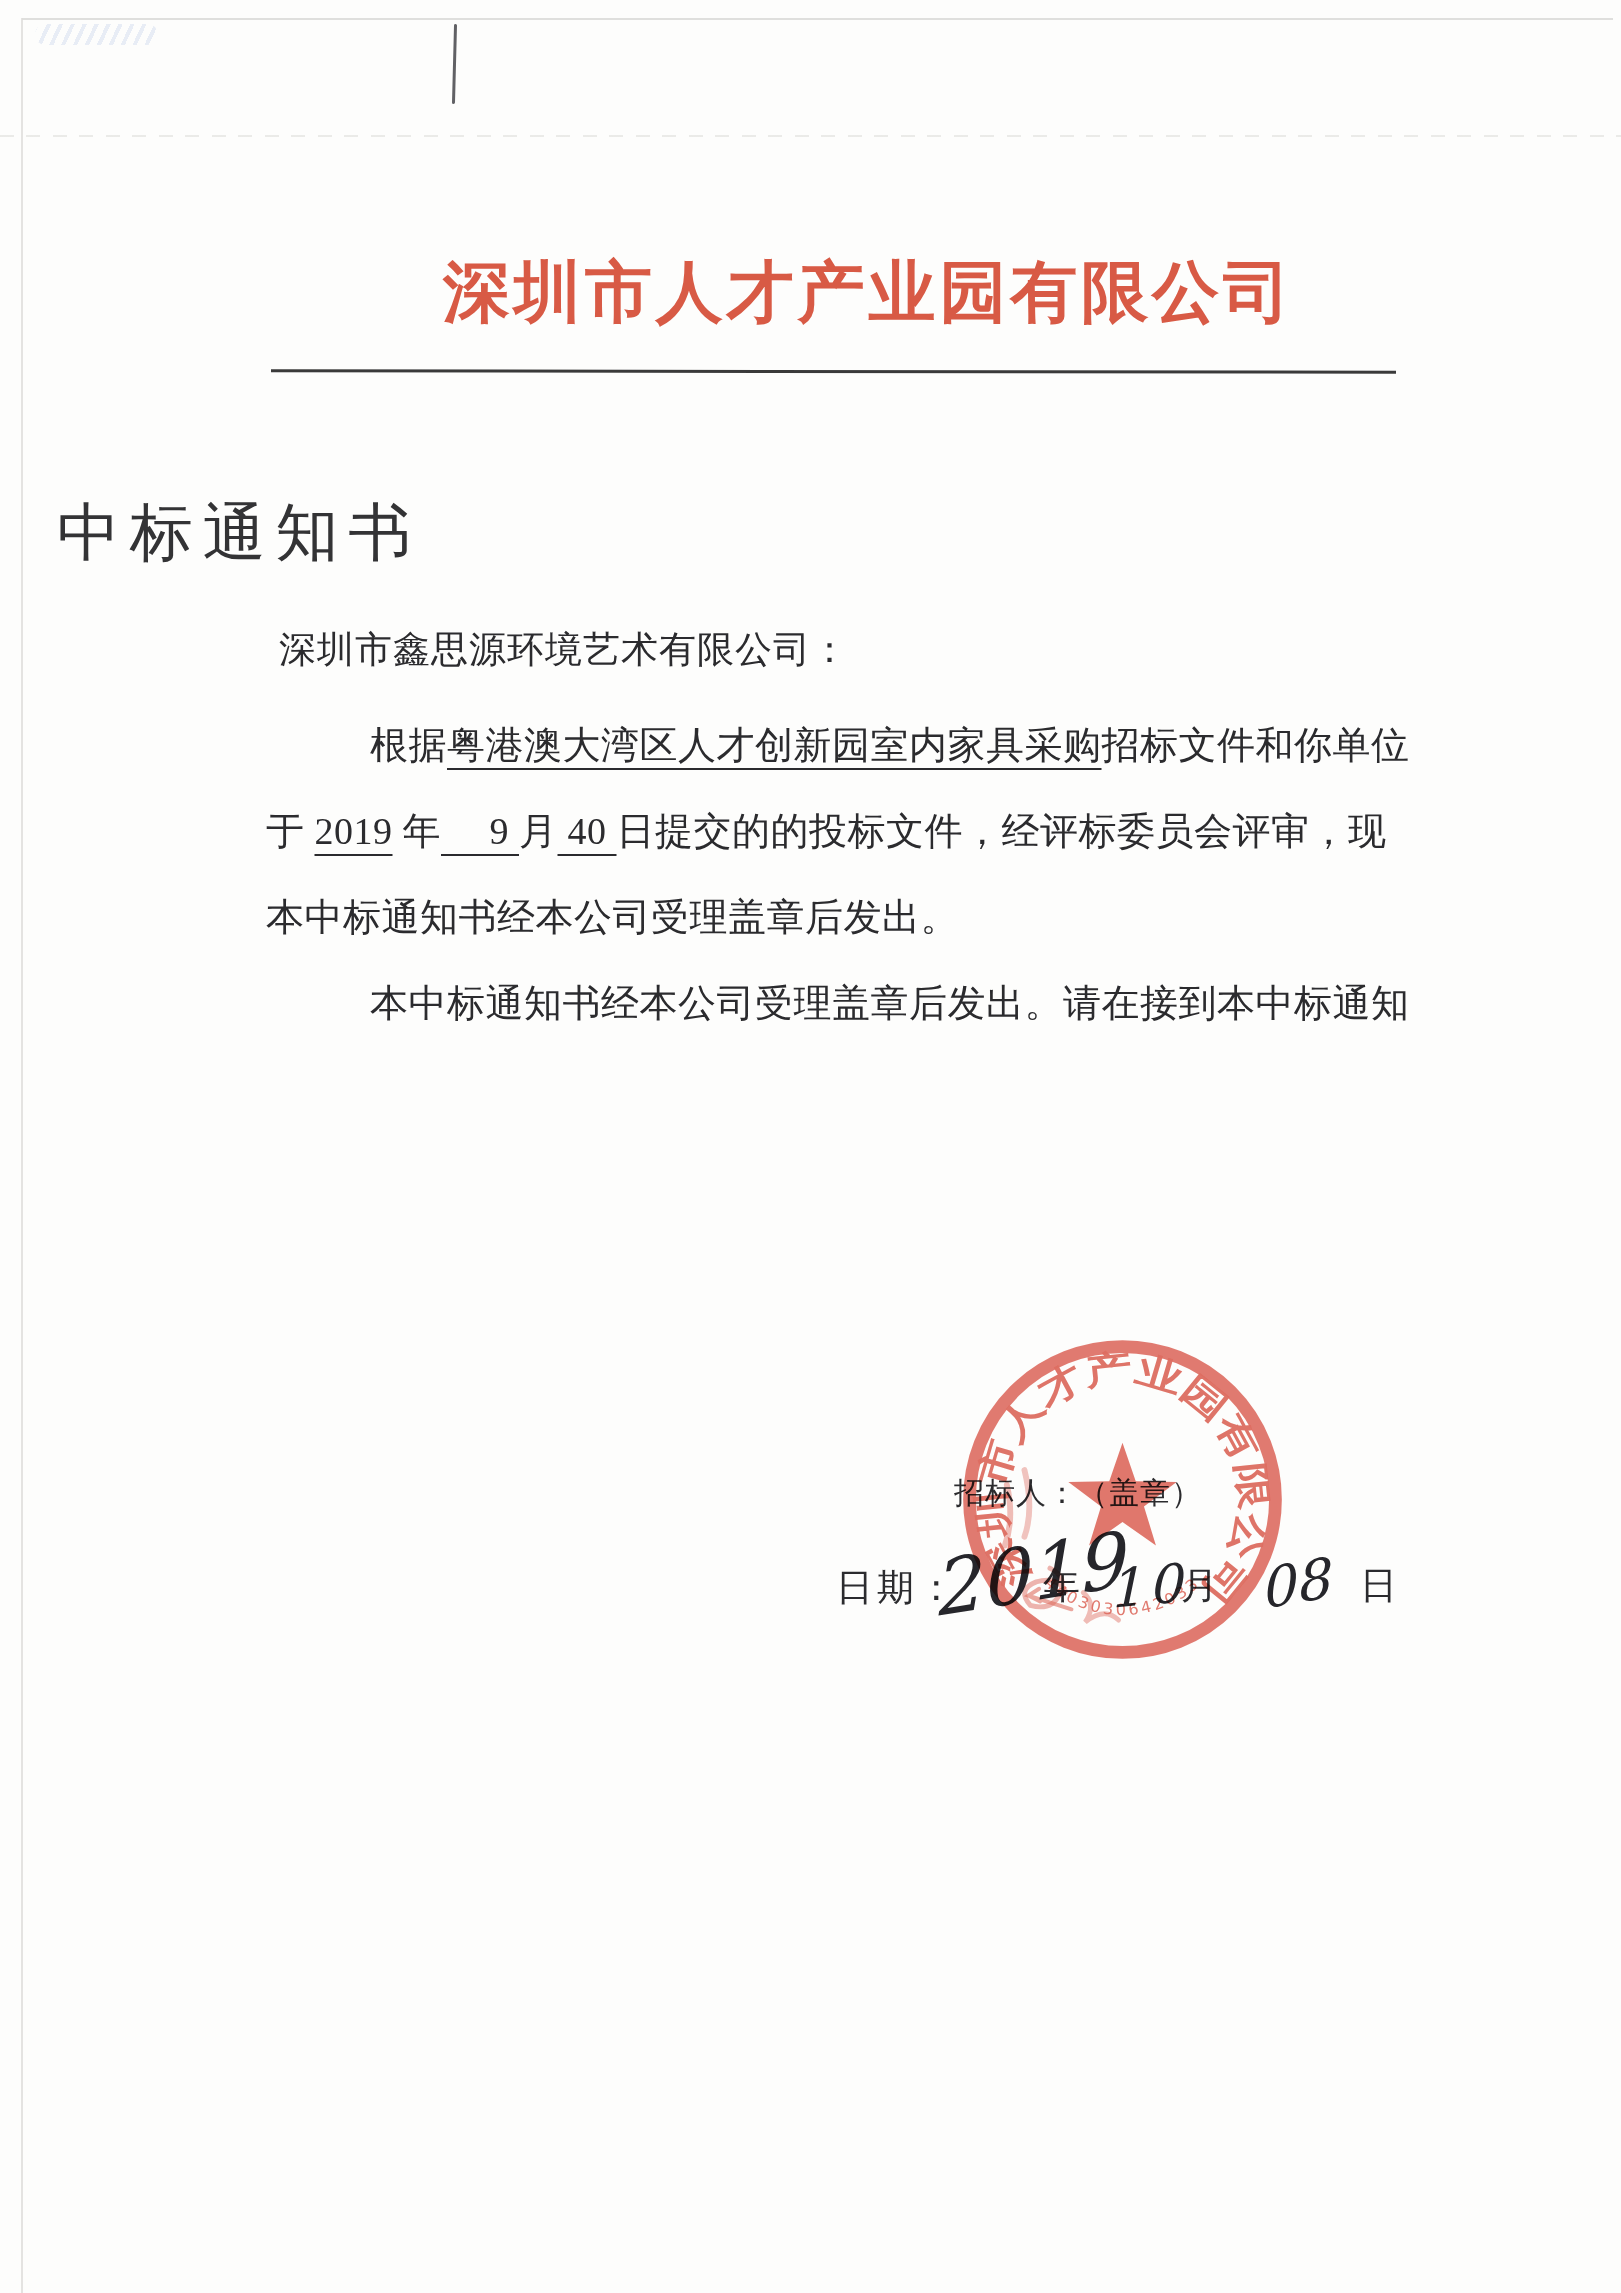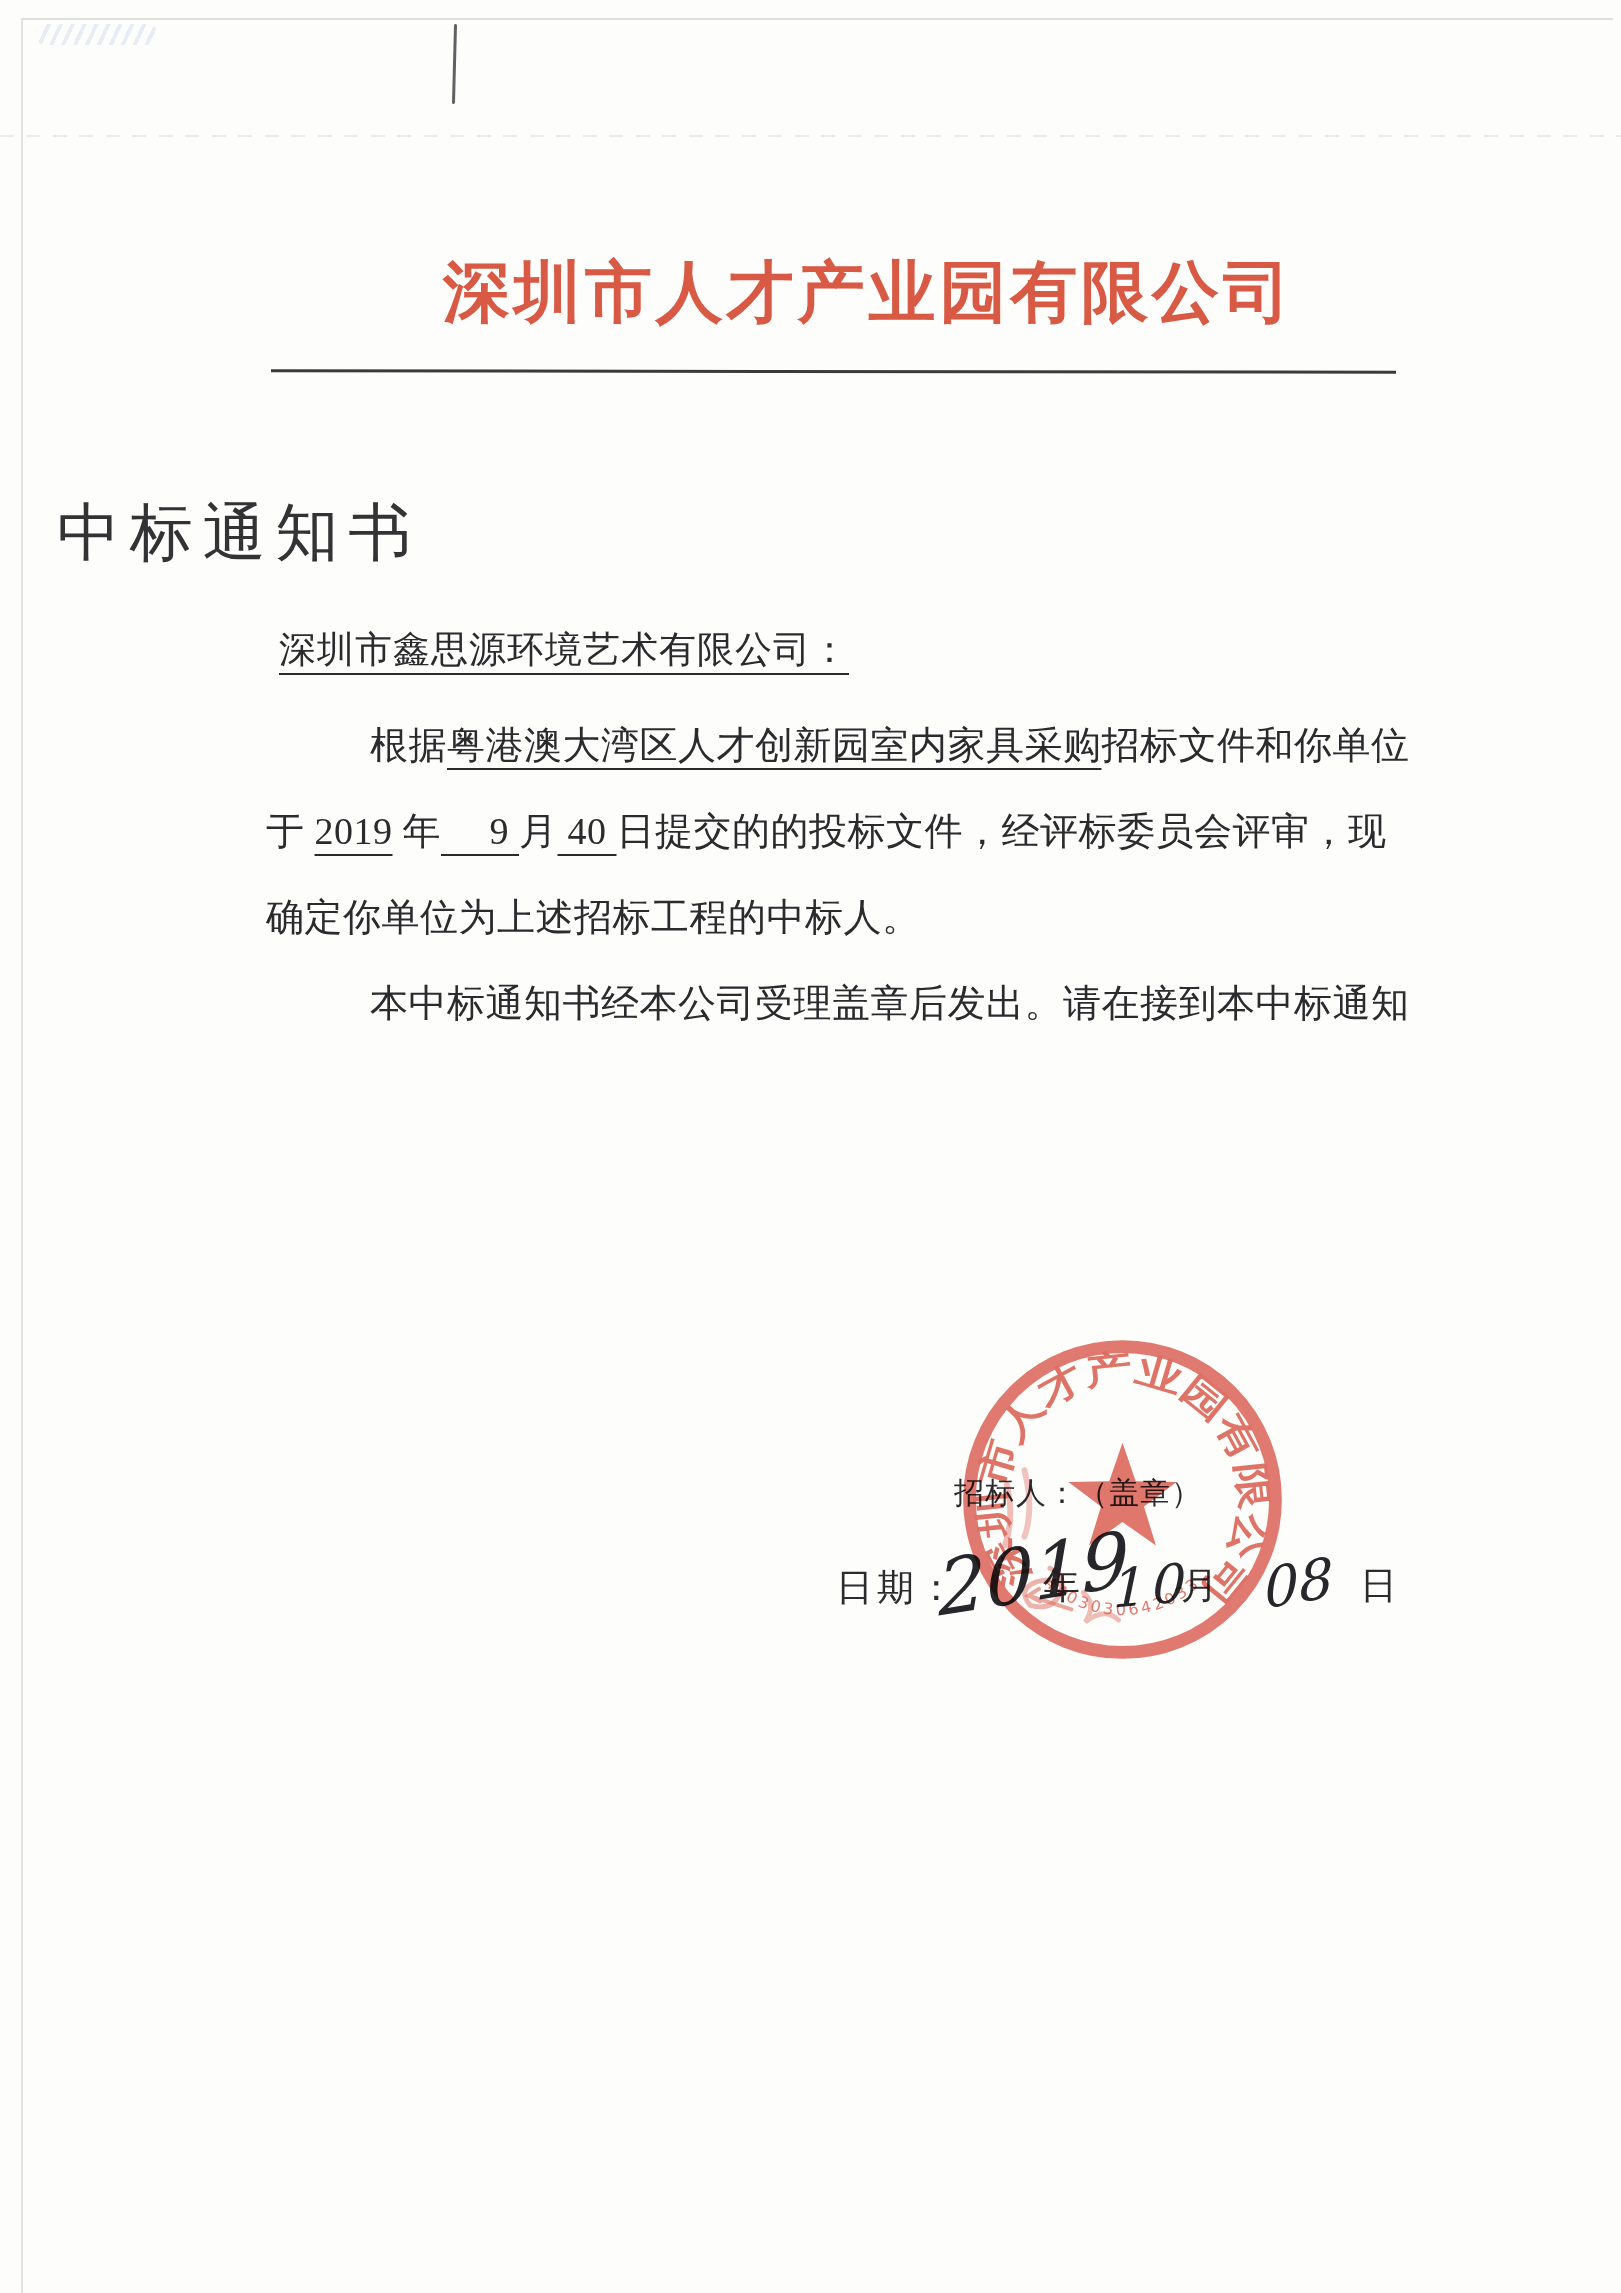--- a/index.html
+++ b/index.html
@@ -23,21 +23,21 @@
   }
   .header-rule{position:absolute;left:271px;top:370px;width:1125px;height:2.9px;background:#3a3a3a;transform:rotate(.08deg);}
   
   .doc-title{
     position:absolute;left:0;top:490px;width:1436px;text-align:left;padding-left:57px;box-sizing:border-box;
     font-size:63px;letter-spacing:9.8px;color:#333335;white-space:nowrap;
   }
   
   .addressee{
     position:absolute;left:279px;top:625px;font-size:37px;letter-spacing:1px;white-space:nowrap;
-    text-decoration:underline;text-decoration-thickness:2px;text-underline-offset:10.8px;
+    text-decoration-thickness:2px;text-underline-offset:10.8px;
   }
   
   .body-text{position:absolute;left:266px;top:702px;width:1157px;font-size:38px;color:#2b2b2e;}
   .body-line{height:86px;line-height:86px;white-space:nowrap;letter-spacing:0.5px;}
   .body-line.indent{text-indent:104px;}
   .u{text-decoration:underline;text-decoration-thickness:2px;text-underline-offset:9.8px;}
   
   .sign-label{position:absolute;left:954px;top:1473px;font-size:30px;letter-spacing:1px;color:#2b2b2e;white-space:nowrap;}
   .date-prefix{position:absolute;left:836px;top:1563px;font-size:37px;letter-spacing:3.9px;color:#2b2b2e;}
   .date-unit{position:absolute;top:1561px;font-size:37px;color:#2b2b2e;}
@@ -65,21 +65,21 @@
   <div class="letterhead">深圳市人才产业园有限公司</div>
   <div class="header-rule"></div>
 
   <div class="doc-title">中标通知书</div>
 
   <div class="addressee">深圳市鑫思源环境艺术有限公司：</div>
 
   <div class="body-text">
       <div class="body-line indent"><span>根据</span><span class="u">粤港澳大湾区人才创新园室内家具采购</span><span>招标文件和你单位</span></div>
       <div class="body-line"><span>于 </span><span class="u">2019</span><span> 年</span><span class="u">　 9 </span><span>月</span><span class="u"> 40 </span><span> 日提交的的投标文件，经评标委员会评审，现</span></div>
-      <div class="body-line"><span>确定你单位为上述招标工程的中标人。</span></div>
+      <div class="body-line"><span>本中标通知书经本公司受理盖章后发出。</span></div>
       <div class="body-line indent"><span>本中标通知书经本公司受理盖章后发出。请在接到本中标通知</span></div>
     </div>
 
   <div class="sign-label">招标人：（盖章）</div>
 
   <div class="date-prefix">日期：</div>
   <div class="hw hw-year">2019</div>
   <div class="date-unit unit-year">年</div>
   <div class="hw hw-month">10</div>
   <div class="date-unit unit-month">月</div>

